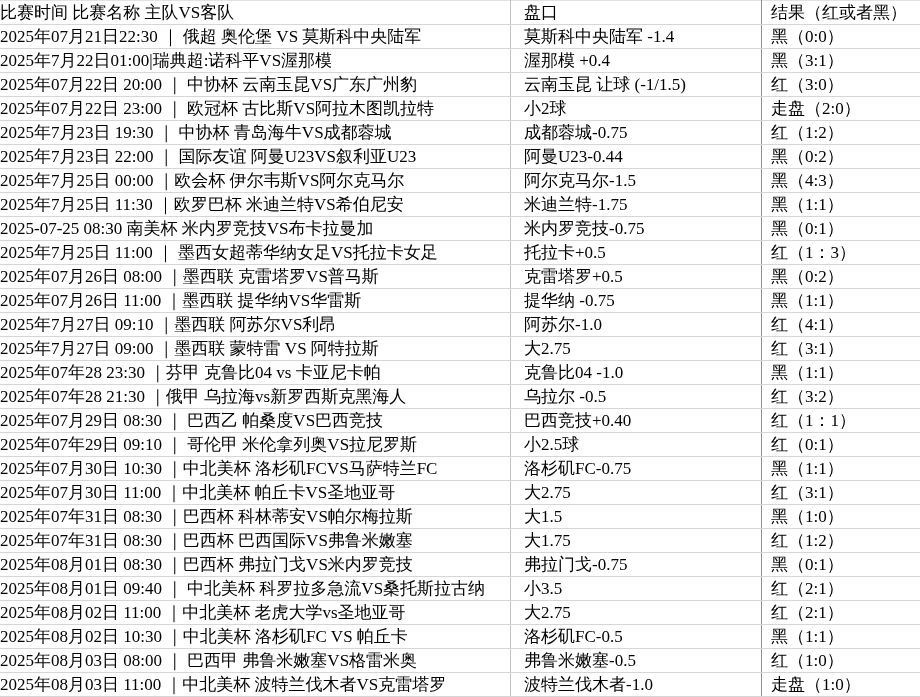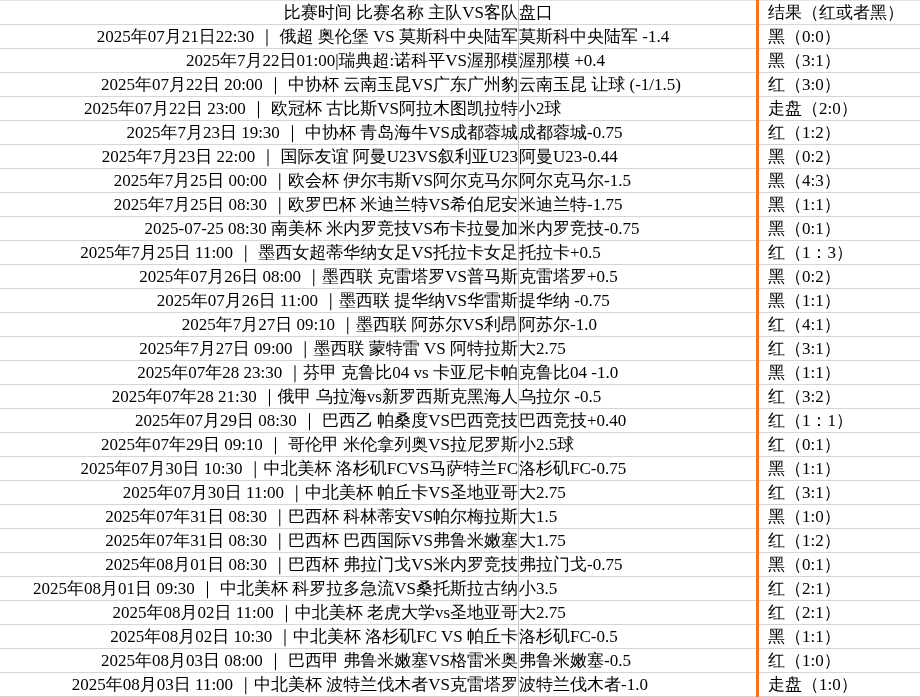--- a/index.html
+++ b/index.html
@@ -26,27 +26,27 @@
     color: #000000;
     white-space: nowrap;
     overflow: hidden;
     padding: 0;
     vertical-align: middle;
     border-bottom: 1px solid #d6d6d6;
     background: #ffffff;
   }
   .sheet td.c1 {
     width: 510px;
-    padding-left: 8px;
+    padding-left: 0;
     border-right: 1px solid #c4c4c4;
-    text-align: right;
   }
   .sheet td.c2 {
     width: 237px;
-    border-right: 3px solid #f97316;
+    padding-left: 13px;
+    border-right: 1px solid #f97316;
   }
   .sheet td.c3 {
     width: 173px;
     padding-left: 9px;
     border-right: 1px solid #c4c4c4;
   }
 </style>
 </head>
 <body>
 
@@ -86,21 +86,21 @@
     <td class="c1">2025年7月23日 22:00 ｜ 国际友谊 阿曼U23VS叙利亚U23</td>
     <td class="c2">阿曼U23-0.44</td>
     <td class="c3">黑（0:2）</td>
   </tr>
       <tr>
     <td class="c1">2025年7月25日 00:00 ｜欧会杯 伊尔韦斯VS阿尔克马尔</td>
     <td class="c2">阿尔克马尔-1.5</td>
     <td class="c3">黑（4:3）</td>
   </tr>
       <tr>
-    <td class="c1">2025年7月25日 08:30 ｜欧罗巴杯 米迪兰特VS希伯尼安</td>
+    <td class="c1">2025年7月25日 11:30 ｜欧罗巴杯 米迪兰特VS希伯尼安</td>
     <td class="c2">米迪兰特-1.75</td>
     <td class="c3">黑（1:1）</td>
   </tr>
       <tr>
     <td class="c1">2025-07-25 08:30 南美杯 米内罗竞技VS布卡拉曼加</td>
     <td class="c2">米内罗竞技-0.75</td>
     <td class="c3">黑（0:1）</td>
   </tr>
       <tr>
     <td class="c1">2025年7月25日 11:00 ｜ 墨西女超蒂华纳女足VS托拉卡女足</td>
@@ -166,21 +166,21 @@
     <td class="c1">2025年07年31日 08:30 ｜巴西杯 巴西国际VS弗鲁米嫩塞</td>
     <td class="c2">大1.75</td>
     <td class="c3">红（1:2）</td>
   </tr>
       <tr>
     <td class="c1">2025年08月01日 08:30 ｜巴西杯 弗拉门戈VS米内罗竞技</td>
     <td class="c2">弗拉门戈-0.75</td>
     <td class="c3">黑（0:1）</td>
   </tr>
       <tr>
-    <td class="c1">2025年08月01日 09:30 ｜ 中北美杯 科罗拉多急流VS桑托斯拉古纳</td>
+    <td class="c1">2025年08月01日 09:40 ｜ 中北美杯 科罗拉多急流VS桑托斯拉古纳</td>
     <td class="c2">小3.5</td>
     <td class="c3">红（2:1）</td>
   </tr>
       <tr>
     <td class="c1">2025年08月02日 11:00 ｜中北美杯 老虎大学vs圣地亚哥</td>
     <td class="c2">大2.75</td>
     <td class="c3">红（2:1）</td>
   </tr>
       <tr>
     <td class="c1">2025年08月02日 10:30 ｜中北美杯 洛杉矶FC VS 帕丘卡</td>

